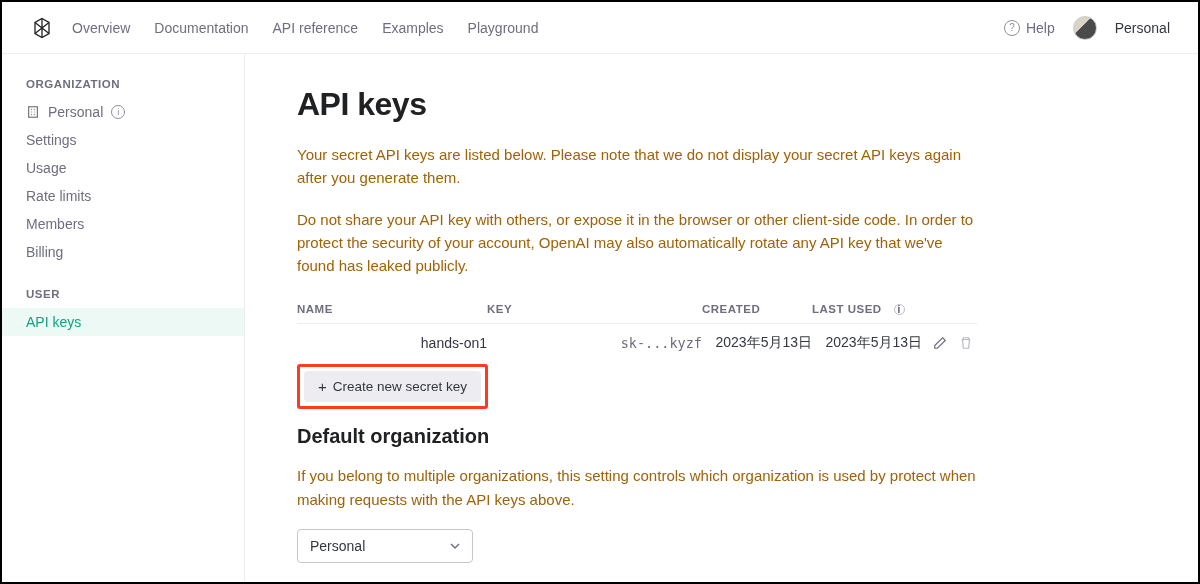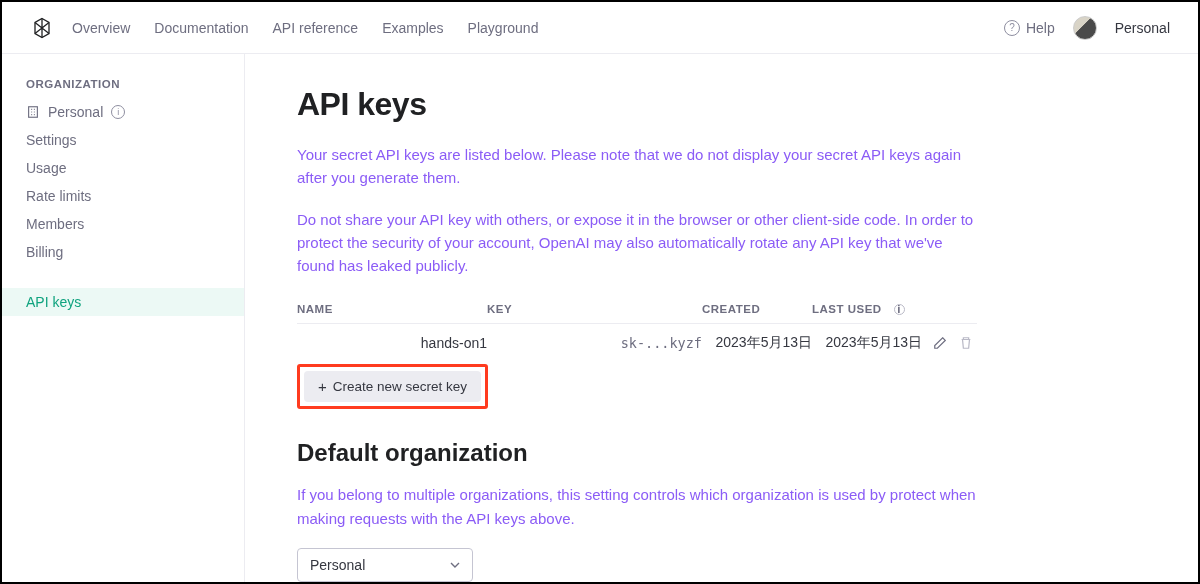--- a/index.html
+++ b/index.html
@@ -24,41 +24,41 @@
     .side-heading { font-size: 11.5px; font-weight: 700; color: #6e6e80; letter-spacing: 0.5px; padding: 0 24px 8px; }
     .side-item { display: flex; align-items: center; gap: 8px; padding: 6px 24px; font-size: 14px; color: #6e6e80; cursor: pointer; }
     .side-item.active { background: #ecf9f5; color: #10a37f; }
     .side-item .org-icon { width: 14px; height: 14px; }
     .side-item .info-dot { width: 14px; height: 14px; border: 1.2px solid #8e8ea0; border-radius: 50%; display: inline-flex; align-items: center; justify-content: center; font-size: 9px; color: #8e8ea0; }
     .side-section + .side-section { margin-top: 22px; }
     
     
     .main { flex: 1; padding: 32px 52px; overflow: auto; }
     .page-title { font-size: 32px; font-weight: 700; margin-bottom: 20px; letter-spacing: -0.5px; }
-    .body-text { font-size: 15px; line-height: 1.55; color: #8b5cf6; max-width: 680px; margin-bottom: 18px; }
+    .body-text { font-size: 15px; line-height: 1.55; color: #a16207; max-width: 680px; margin-bottom: 18px; }
     
     
     .key-table { width: 680px; margin-top: 6px; }
     .tbl-head, .tbl-row { display: grid; grid-template-columns: 190px 215px 110px 110px 55px; align-items: center; }
     .tbl-head { border-bottom: 1px solid #ececf1; padding: 8px 0; }
     .tbl-head span { font-size: 11.5px; font-weight: 700; color: #6e6e80; letter-spacing: 0.5px; }
     .tbl-head .with-info { display: inline-flex; align-items: center; gap: 12px; }
     .mini-info { width: 11px; height: 11px; border: 1.1px solid #b9b9c6; border-radius: 50%; display: inline-flex; align-items: center; justify-content: center; font-size: 7px; color: #b9b9c6; }
     .tbl-row { padding: 10px 0; font-size: 14px; color: #353740; text-align: right; }
     .key-code { font-family: ui-monospace, SFMono-Regular, Menlo, monospace; color: #6e6e80; font-size: 13.5px; }
     .row-actions { display: flex; gap: 12px; justify-content: flex-end; padding-right: 4px; }
     .row-actions svg { width: 14px; height: 14px; cursor: pointer; }
     
     
     .create-wrap { display: inline-block; border: 3px solid #ff3b1f; border-radius: 3px; padding: 4px; margin-top: 2px; }
     .create-btn { display: inline-flex; align-items: center; gap: 6px; background: #ececf1; color: #353740; border: none; border-radius: 4px; padding: 8px 14px; font-size: 13.5px; cursor: pointer; }
     .plus { font-size: 15px; line-height: 1; }
     
     
-    .section-title { font-size: 24px; font-weight: 700; margin-top: 30px; margin-bottom: 16px; }
+    .section-title { font-size: 20px; font-weight: 700; margin-top: 16px; margin-bottom: 16px; }
     
     
     .select { width: 176px; border: 1px solid #c5c5d2; border-radius: 4px; padding: 8px 12px; display: flex; align-items: center; justify-content: space-between; font-size: 14px; color: #353740; cursor: pointer; }
     .select-chevron { width: 10px; height: 10px; }
   </style>
 </head>
 <body>
 
 <div class="topnav">
   <svg class="logo" viewBox="0 0 24 24" fill="none" stroke="#202123" stroke-width="1.3">
@@ -105,20 +105,21 @@
           <span>Rate limits</span>
         </div>
       <div class="side-item">
           <span>Members</span>
         </div>
       <div class="side-item">
           <span>Billing</span>
         </div>
     </div>
     <div class="side-section">
+      <div class="side-heading">USER</div>
       <div class="side-item active">
           <span>API keys</span>
         </div>
     </div>
   </nav>
 
   <main class="main">
     <h1 class="page-title">API keys</h1>
     <p class="body-text">Your secret API keys are listed below. Please note that we do not display your secret API keys again after you generate them.</p>
     <p class="body-text">Do not share your API key with others, or expose it in the browser or other client-side code. In order to protect the security of your account, OpenAI may also automatically rotate any API key that we've found has leaked publicly.</p>

